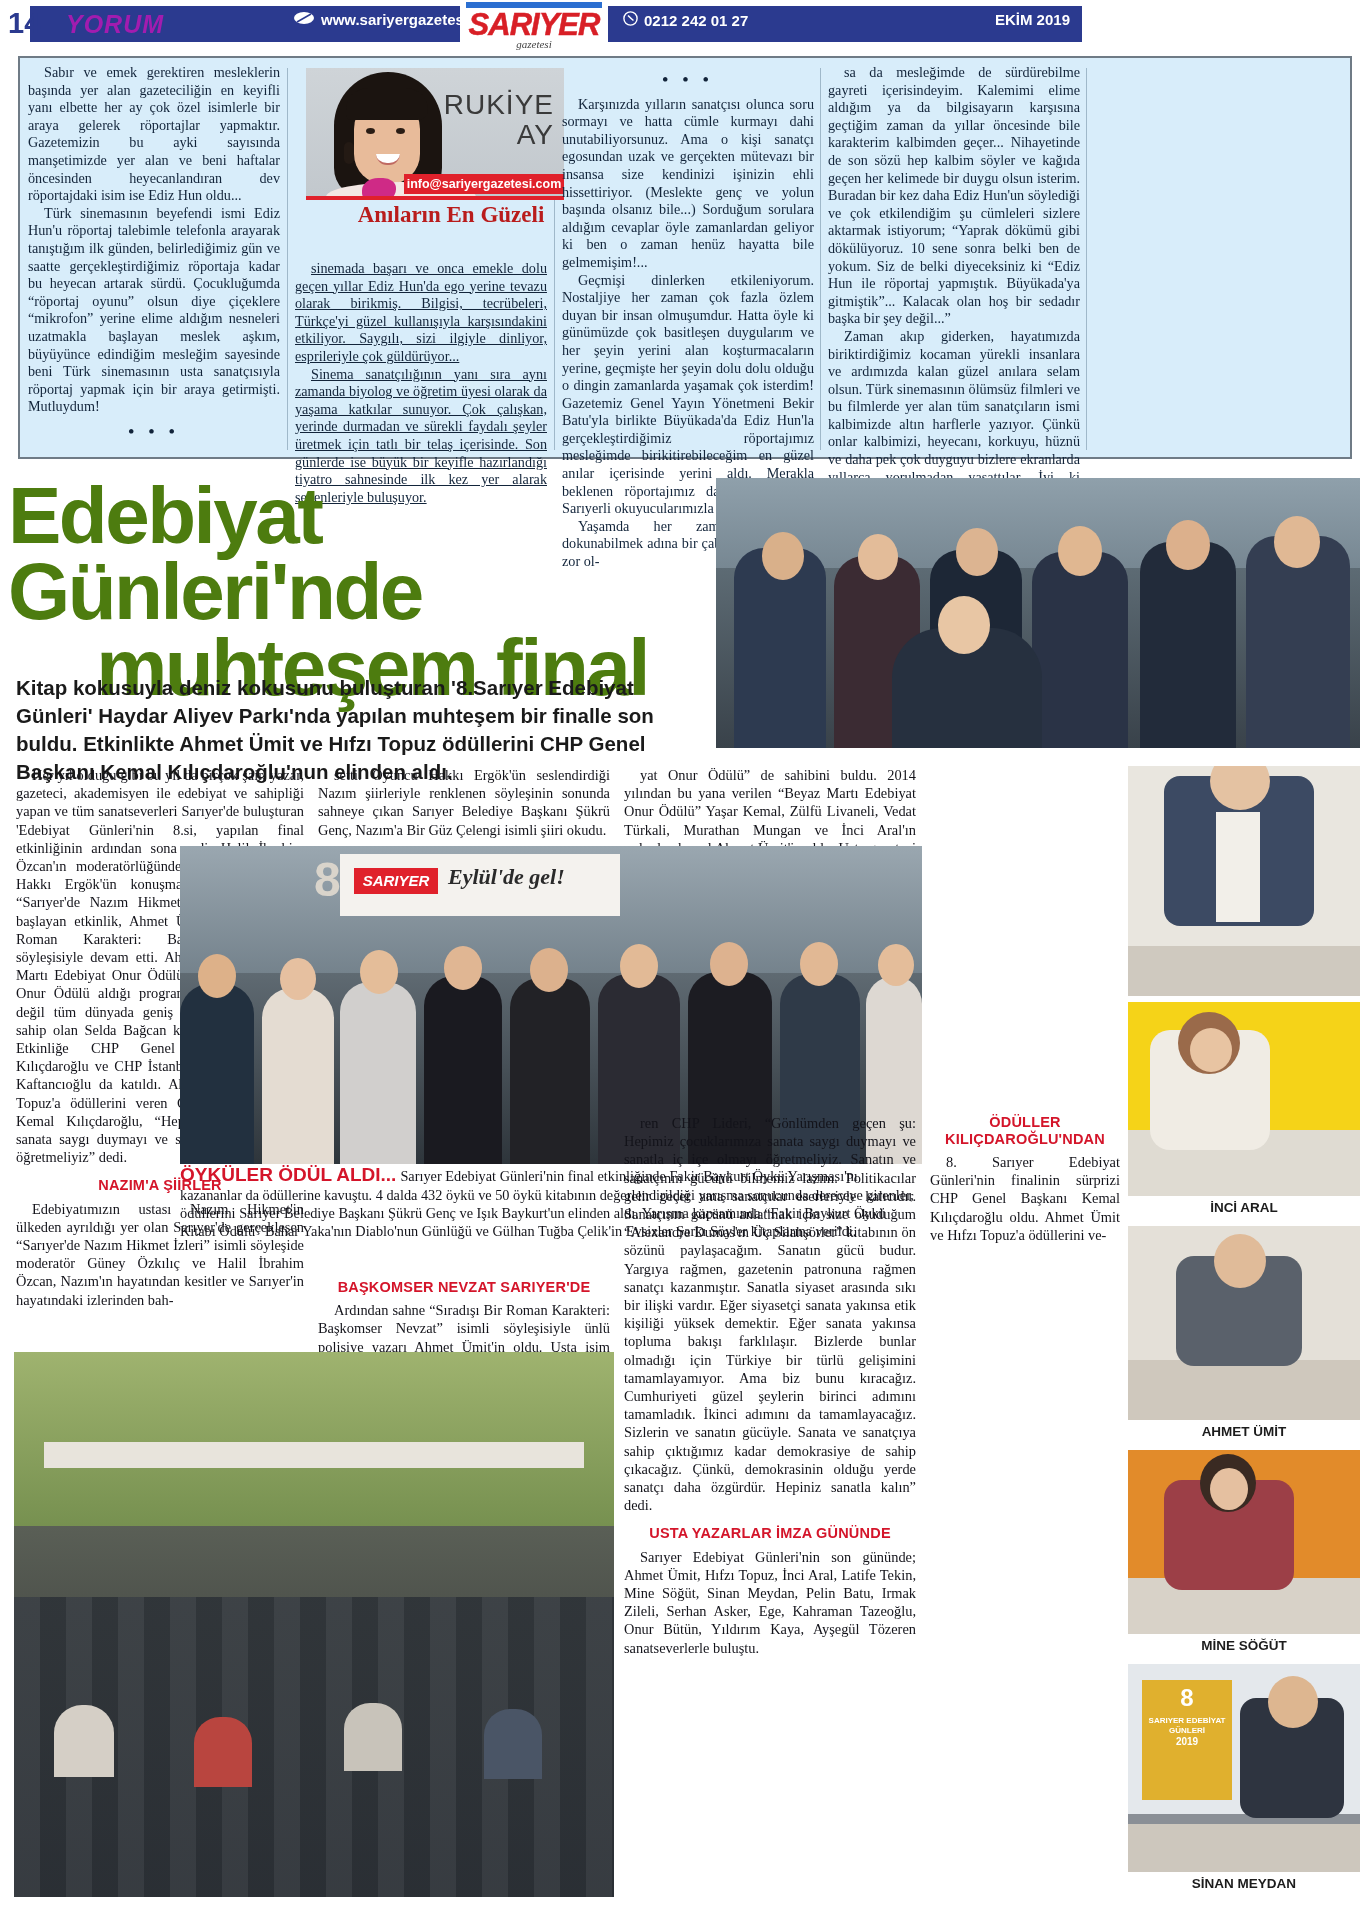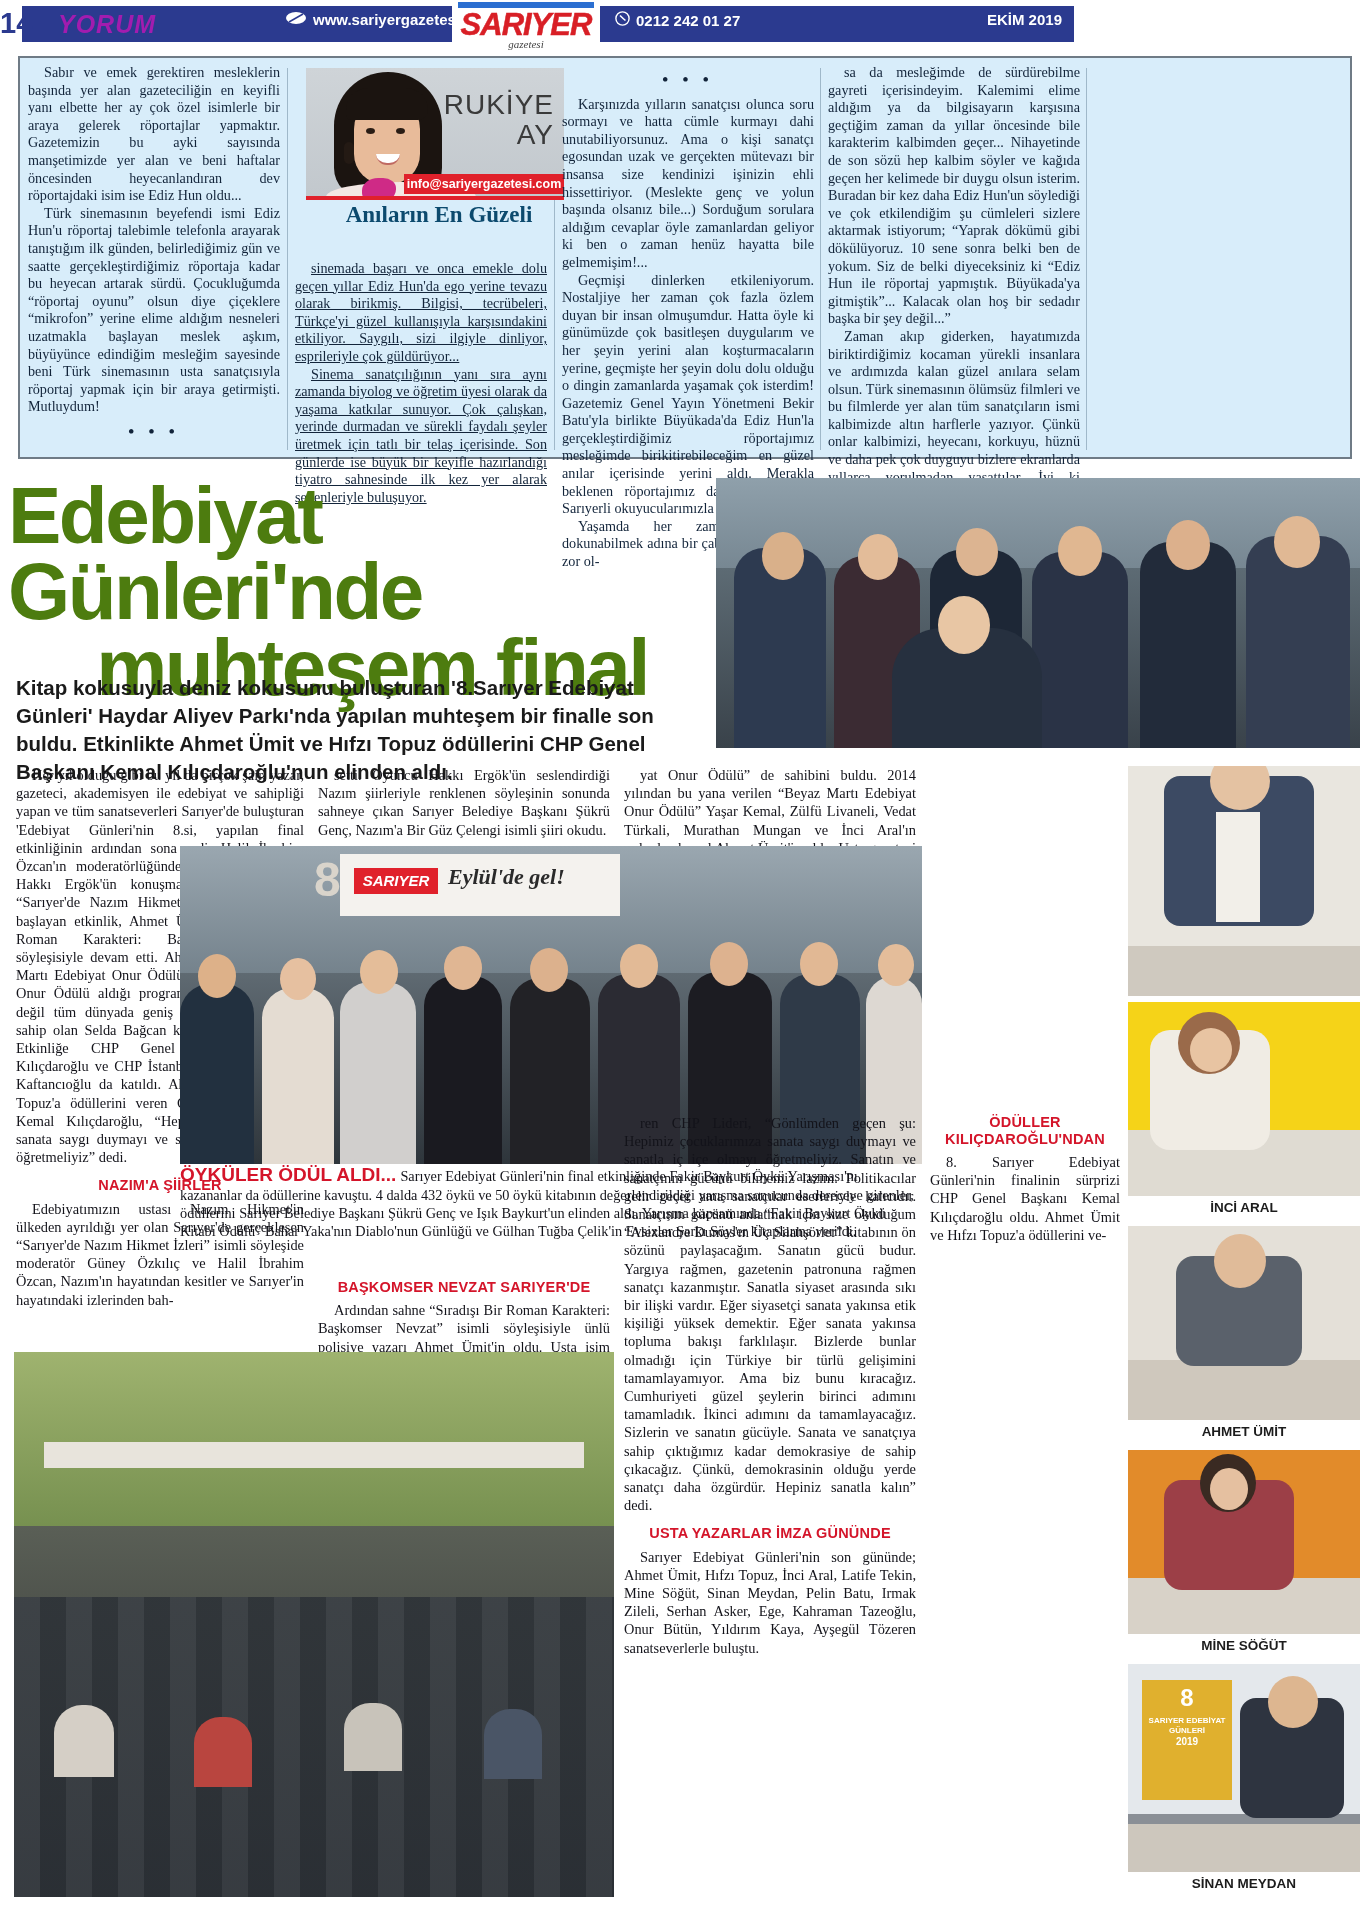--- a/index.html
+++ b/index.html
@@ -7,21 +7,21 @@
     width:1369px;height:1907px;
     background:#ffffff;
     font-family:"Liberation Serif", serif;
     color:#1a1a1a;
     overflow:hidden;
     position:relative;
   }
 
   
   .masthead{
-    position:absolute;left:0;top:0;width:1082px;height:48px;
+    position:absolute;left:8px;top:0;width:1082px;height:48px;
     display:flex;align-items:center;
   }
   .mh-bar{
     position:absolute;left:22px;top:6px;right:8px;height:36px;
     background:#2b3a8f;
   }
   .mh-pagenum{
     position:absolute;left:0px;top:2px;
     font-family:"Liberation Sans",sans-serif;
     font-weight:bold;font-size:29px;color:#2b3a8f;line-height:42px;
@@ -142,23 +142,23 @@
     position:absolute;left:98px;top:106px;width:160px;height:20px;
     background:#e0212b;color:#fff;
     font-family:"Liberation Sans",sans-serif;
     font-weight:bold;font-size:12.5px;line-height:20px;
     text-align:center;
   }
   .author-rule{
     position:absolute;left:0;top:128px;width:258px;height:4px;background:#e0212b;
   }
   .author-title{
-    position:absolute;left:4px;top:134px;width:258px;text-align:center;
+    position:absolute;left:16px;top:134px;width:258px;text-align:center;
     font-family:"Liberation Serif",serif;font-weight:bold;font-size:23px;
-    color:#0c4a6e;
+    color:#b91c1c;
   }
   .op-col2-text{
     position:absolute;left:267px;top:196px;width:252px;
     font-size:14.2px;line-height:17.6px;text-align:justify;color:#12243a;text-decoration:underline;
   }
   .op-col2-text p{margin:0;text-indent:16px;}
 
   
   .headline{
     position:absolute;left:8px;top:478px;width:700px;

